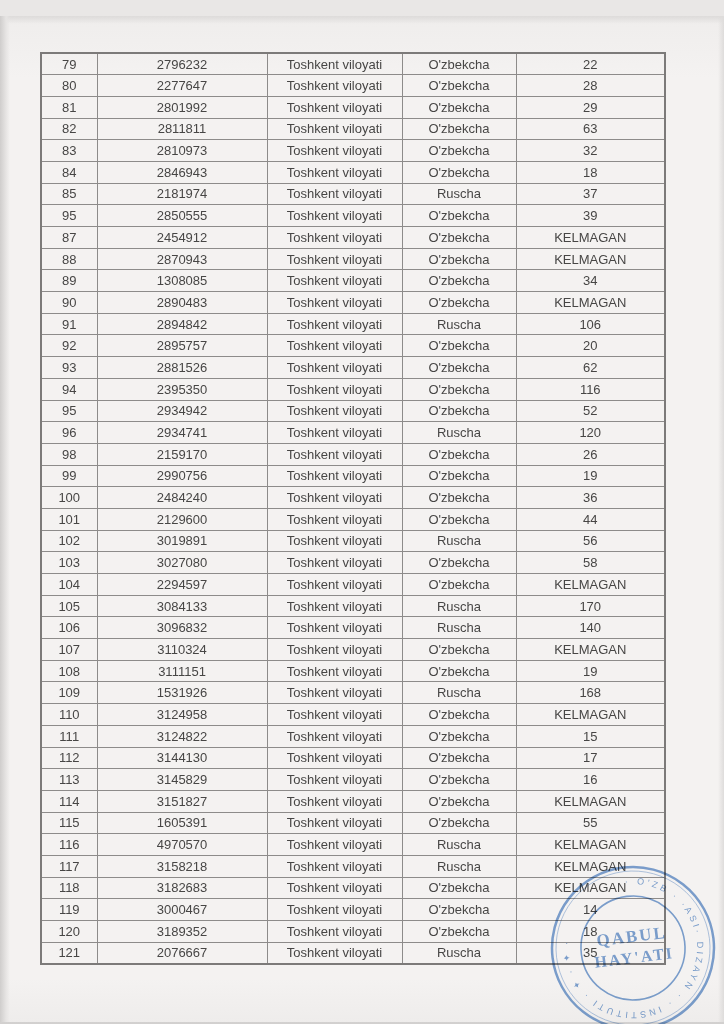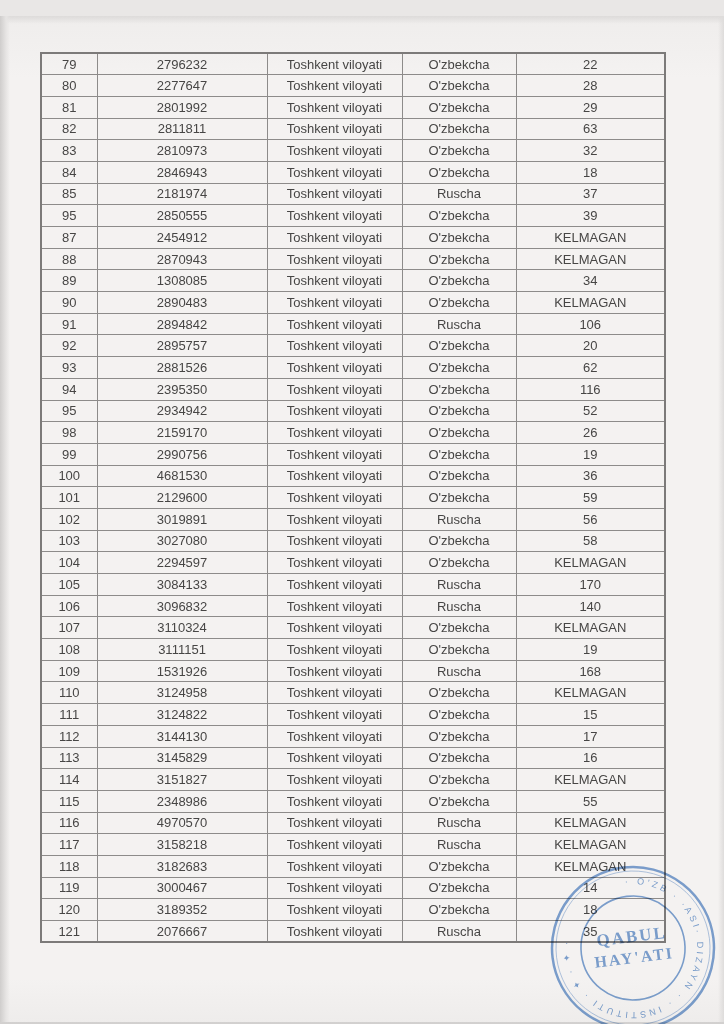--- a/index.html
+++ b/index.html
@@ -222,52 +222,59 @@
         </tr>
 
         <tr>
           <td class="c-num">95</td>
           <td class="c-id">2934942</td>
           <td class="c-region">Toshkent viloyati</td>
           <td class="c-lang">O'zbekcha</td>
           <td class="c-result">52</td>
         </tr>
 
+        <tr>
+          <td class="c-num">96</td>
+          <td class="c-id">2934741</td>
+          <td class="c-region">Toshkent viloyati</td>
+          <td class="c-lang">Ruscha</td>
+          <td class="c-result">120</td>
+        </tr>
 
 
         <tr>
           <td class="c-num">98</td>
           <td class="c-id">2159170</td>
           <td class="c-region">Toshkent viloyati</td>
           <td class="c-lang">O'zbekcha</td>
           <td class="c-result">26</td>
         </tr>
 
         <tr>
           <td class="c-num">99</td>
           <td class="c-id">2990756</td>
           <td class="c-region">Toshkent viloyati</td>
           <td class="c-lang">O'zbekcha</td>
           <td class="c-result">19</td>
         </tr>
 
         <tr>
           <td class="c-num">100</td>
-          <td class="c-id">4681530</td>
+          <td class="c-id">2484240</td>
           <td class="c-region">Toshkent viloyati</td>
           <td class="c-lang">O'zbekcha</td>
           <td class="c-result">36</td>
         </tr>
 
         <tr>
           <td class="c-num">101</td>
           <td class="c-id">2129600</td>
           <td class="c-region">Toshkent viloyati</td>
           <td class="c-lang">O'zbekcha</td>
-          <td class="c-result">59</td>
+          <td class="c-result">44</td>
         </tr>
 
         <tr>
           <td class="c-num">102</td>
           <td class="c-id">3019891</td>
           <td class="c-region">Toshkent viloyati</td>
           <td class="c-lang">Ruscha</td>
           <td class="c-result">56</td>
         </tr>
 
@@ -362,21 +369,21 @@
         <tr>
           <td class="c-num">114</td>
           <td class="c-id">3151827</td>
           <td class="c-region">Toshkent viloyati</td>
           <td class="c-lang">O'zbekcha</td>
           <td class="c-result">KELMAGAN</td>
         </tr>
 
         <tr>
           <td class="c-num">115</td>
-          <td class="c-id">2348986</td>
+          <td class="c-id">1605391</td>
           <td class="c-region">Toshkent viloyati</td>
           <td class="c-lang">O'zbekcha</td>
           <td class="c-result">55</td>
         </tr>
 
         <tr>
           <td class="c-num">116</td>
           <td class="c-id">4970570</td>
           <td class="c-region">Toshkent viloyati</td>
           <td class="c-lang">Ruscha</td>

